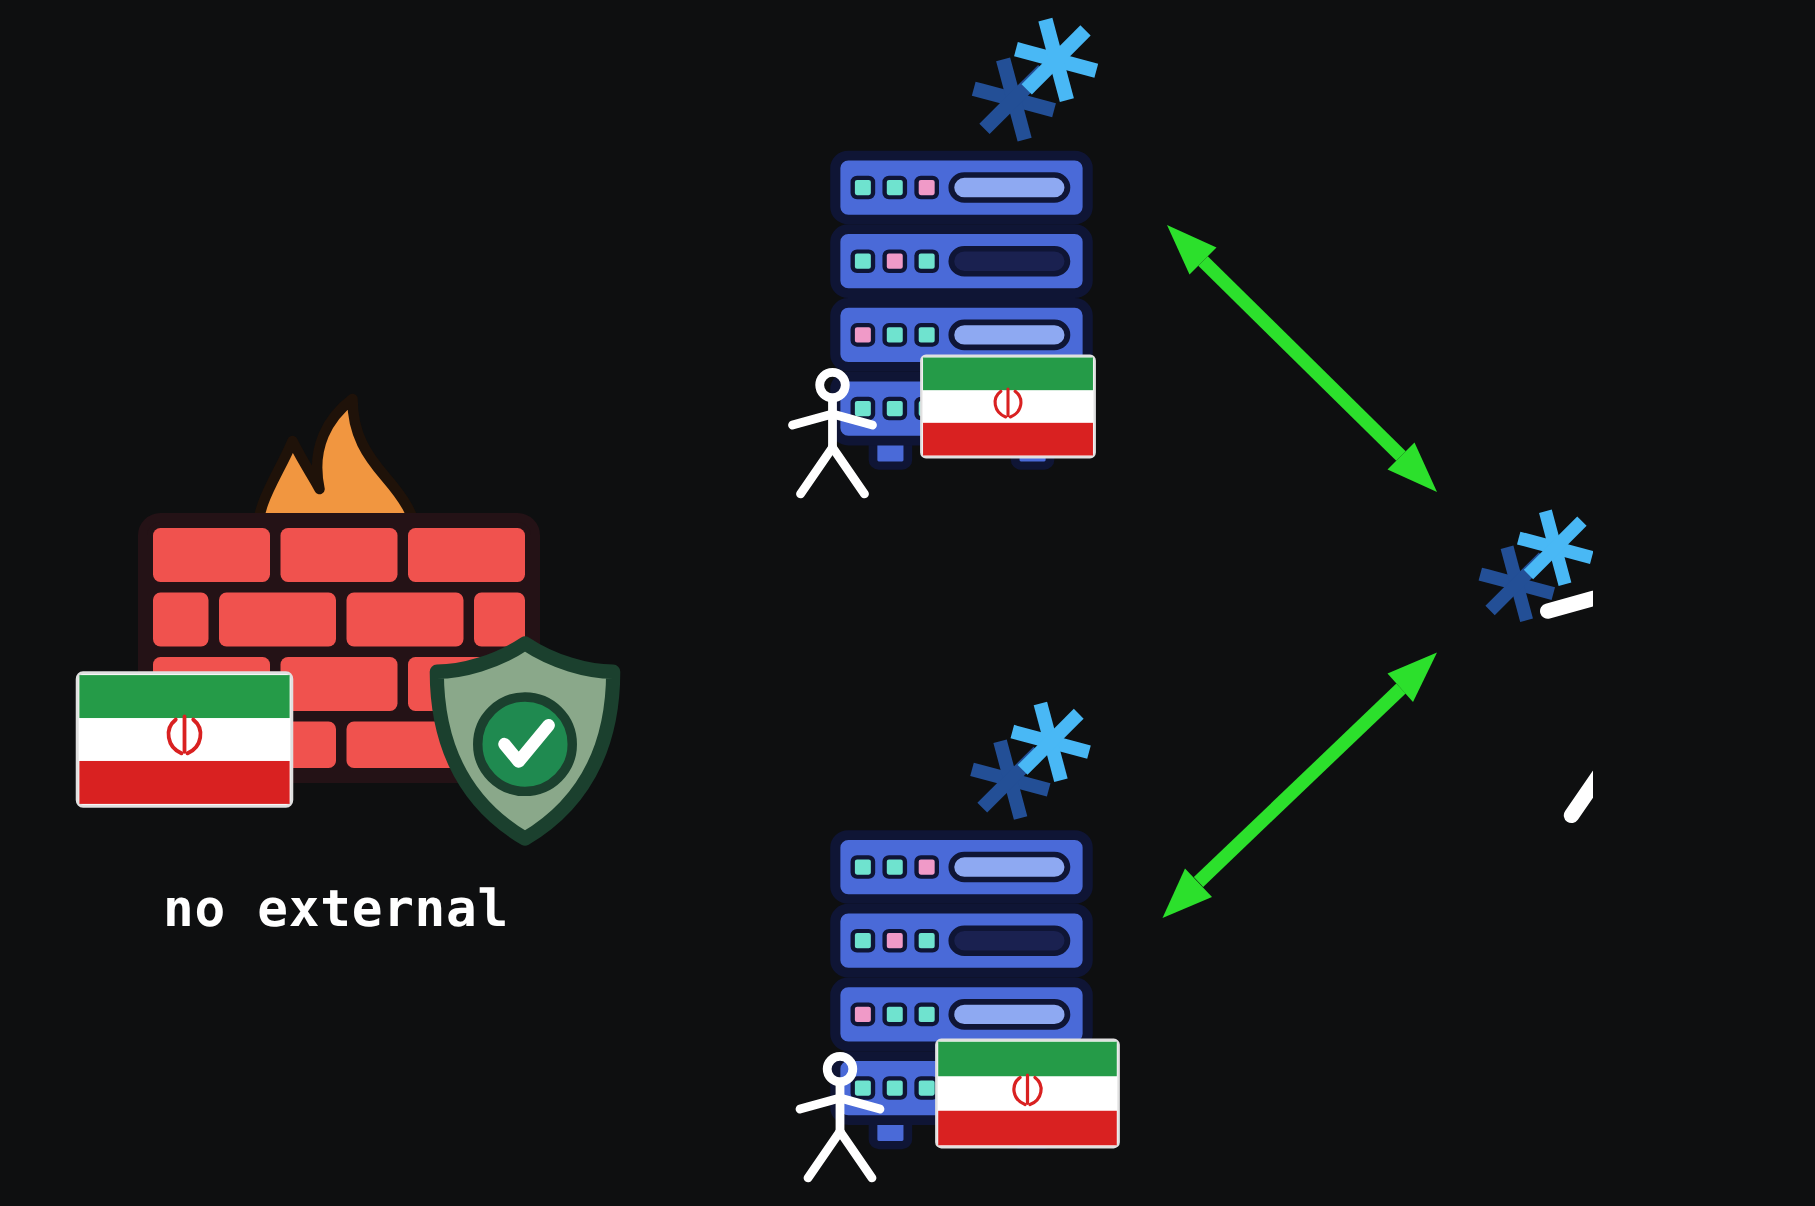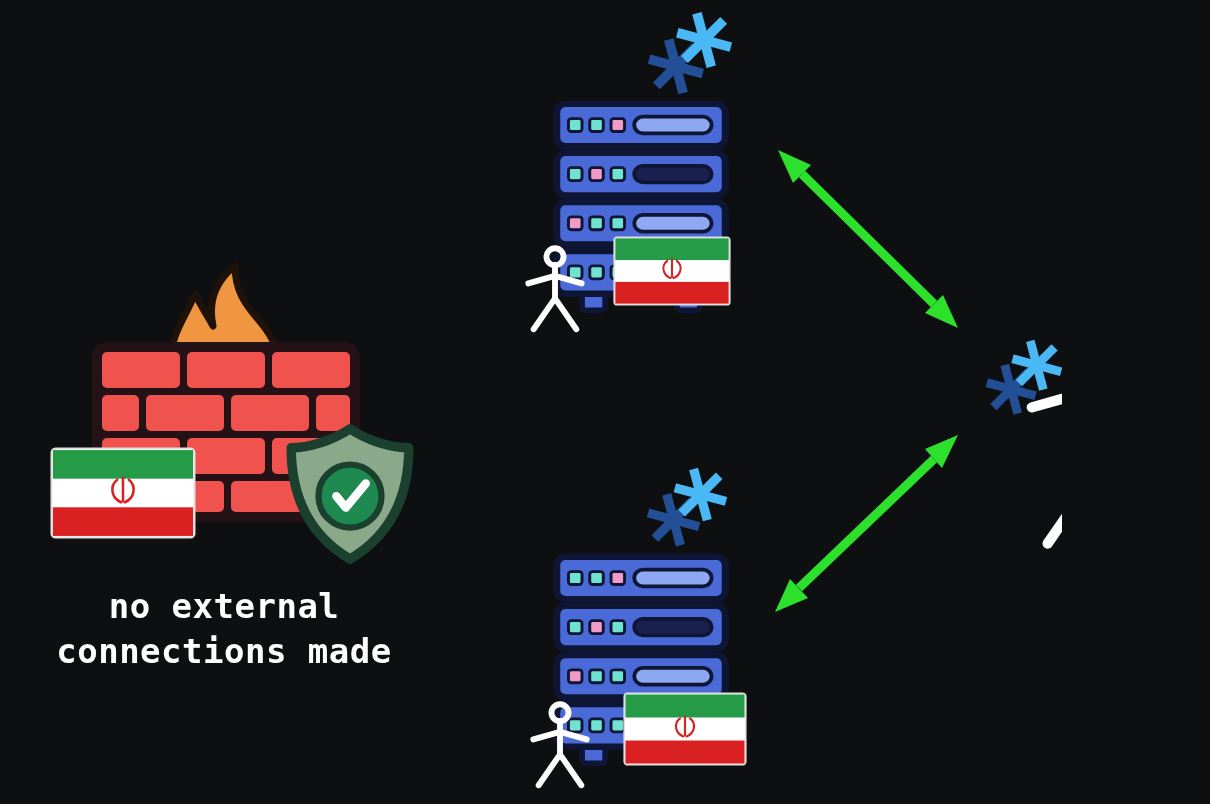--- a/index.html
+++ b/index.html
@@ -180,16 +180,15 @@
 
     <g>
       <line x1="799" y1="588" x2="934" y2="459" stroke="var(--arrow-green,#2ce02c)" stroke-width="9"></line>
       <polygon points="775,612 808,598 790,579" fill="var(--arrow-green,#2ce02c)"></polygon>
       <polygon points="958,435 942,468 925,449" fill="var(--arrow-green,#2ce02c)"></polygon>
     </g>
   </svg>
 
   <div class="caption">
     <div>no external</div>
-    <div>connections made</div>
   </div>
 
 </div>
 
 </body></html>

